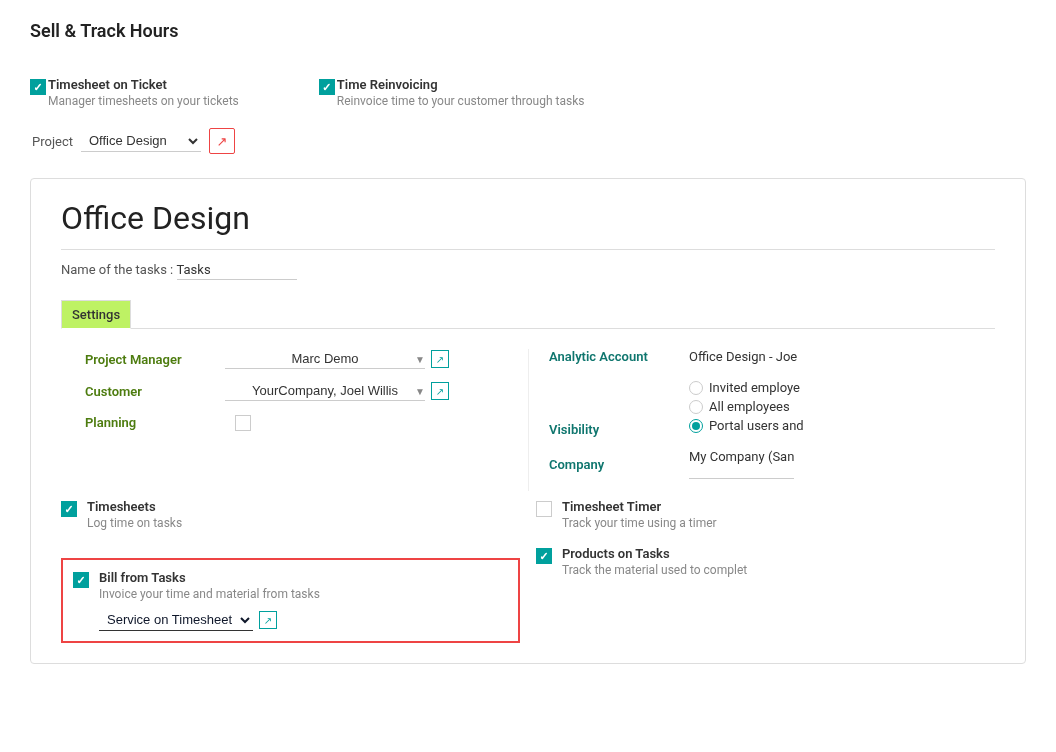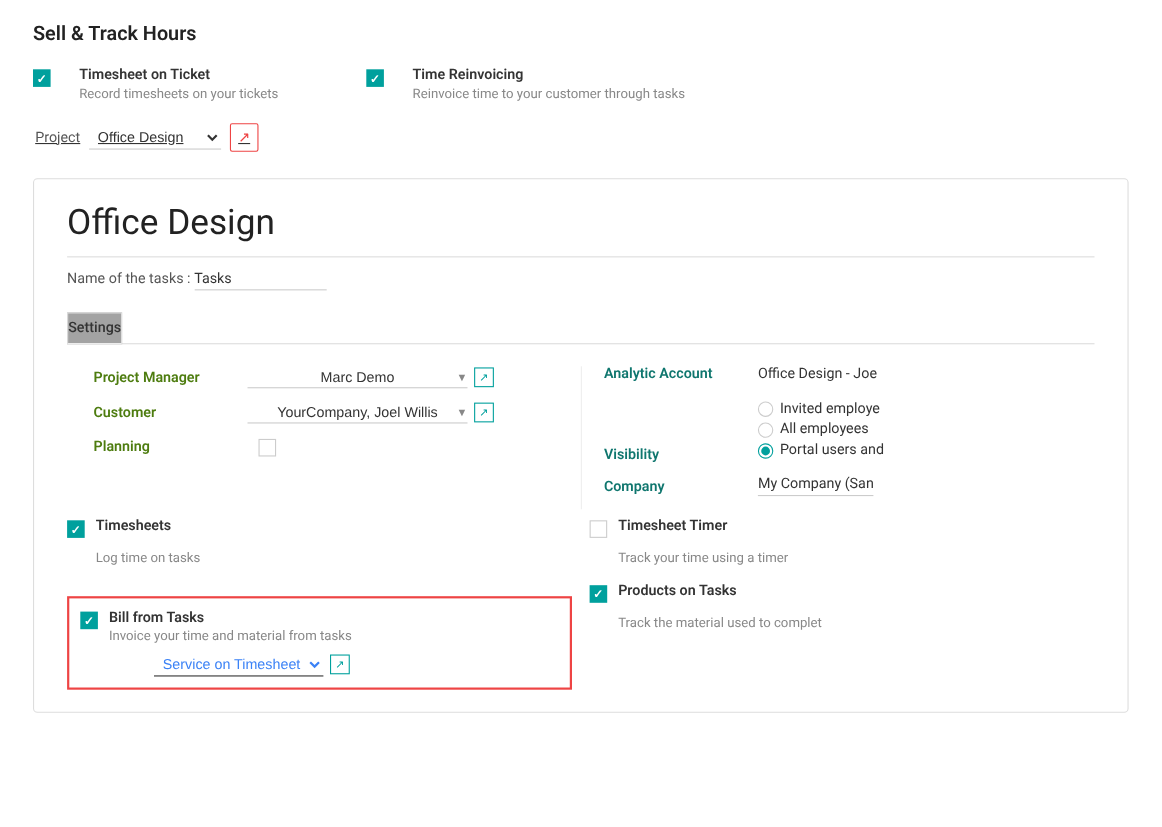--- a/index.html
+++ b/index.html
@@ -17,21 +17,22 @@
       color: #222;
     }
     .top-options {
       display: flex;
       gap: 80px;
       margin-bottom: 20px;
     }
     .option-item {
       display: flex;
       align-items: flex-start;
-      gap: 26px;
+      gap: 2px;
+      margin-top: 16px;
     }
     .checkbox-teal {
       width: 16px;
       height: 16px;
       background: #00a09d;
       border: none;
       display: flex;
       align-items: center;
       justify-content: center;
       flex-shrink: 0;
@@ -61,21 +62,20 @@
     .option-desc {
       font-size: 12px;
       color: #888;
     }
     .project-row {
       display: flex;
       align-items: center;
       gap: 8px;
       margin-bottom: 24px;
       padding-left: 2px;
-      text-decoration: underline;
     }
     .project-label {
       font-size: 13px;
       color: #555;
     }
     .project-select {
       border: none;
       border-bottom: 1px solid #ccc;
       padding: 2px 4px;
       font-size: 13px;
@@ -125,26 +125,26 @@
       display: inline-block;
       min-width: 120px;
       padding-bottom: 2px;
     }
     .tabs {
       display: flex;
       border-bottom: 1px solid #ddd;
       margin-bottom: 20px;
     }
     .tab {
-      padding: 6px 0;
+      padding: 6px 10px;
       font-size: 13px;
       cursor: pointer;
       border: 1px solid #ddd;
       border-bottom: none;
-      background: #a3a3a3;
+      background: #bef264;
       margin-bottom: -1px;
       color: #333;
     }
     .tab.active {
       border-bottom: 1px solid #fff;
       font-weight: 500;
     }
     .settings-grid {
       display: grid;
       grid-template-columns: 1fr 1fr;
@@ -238,21 +238,21 @@
     .radio-circle.selected::after {
       content: '';
       width: 8px;
       height: 8px;
       border-radius: 50%;
       background: #00a09d;
     }
     .company-value {
       font-size: 13px;
       border-bottom: 1px solid #ccc;
-      padding-bottom: 2px;
+      padding-bottom: 14px;
     }
     .planning-row {
       display: flex;
       align-items: center;
       gap: 10px;
       margin-bottom: 20px;
       margin-top: 8px;
     }
     .bottom-options {
       display: grid;
@@ -265,21 +265,21 @@
       align-items: flex-start;
       gap: 10px;
     }
     .bottom-option-text .opt-title {
       font-weight: 600;
       font-size: 13px;
     }
     .bottom-option-text .opt-desc {
       font-size: 12px;
       color: #888;
-      margin-top: 14px;
+      margin-top: 2px;
     }
     .bill-box {
       border: 2px solid #e44;
       padding: 10px;
       margin-top: 12px;
     }
     .bill-inner {
       display: flex;
       align-items: flex-start;
       gap: 10px;
@@ -298,43 +298,42 @@
       align-items: center;
       gap: 6px;
       margin-top: 8px;
       margin-left: 26px;
     }
     .service-select {
       border: none;
       border-bottom: 1px solid #333;
       padding: 2px 4px;
       font-size: 13px;
-      color: #3b82f6;
+      color: #0f172a;
       background: transparent;
       outline: none;
       cursor: pointer;
       min-width: 140px;
-      margin-left: 41px;
     }
     .right-section {
       padding-left: 20px;
       border-left: 1px solid #eee;
     }
   </style>
 </head>
 <body>
 
 <h1>Sell &amp; Track Hours</h1>
 
 <div class="top-options">
   <div class="option-item">
     <div class="checkbox-teal"></div>
     <div>
       <div class="option-title">Timesheet on Ticket</div>
-      <div class="option-desc">Record timesheets on your tickets</div>
+      <div class="option-desc">Manager timesheets on your tickets</div>
     </div>
   </div>
   <div class="option-item">
     <div class="checkbox-teal"></div>
     <div>
       <div class="option-title">Time Reinvoicing</div>
       <div class="option-desc">Reinvoice time to your customer through tasks</div>
     </div>
   </div>
 </div>

